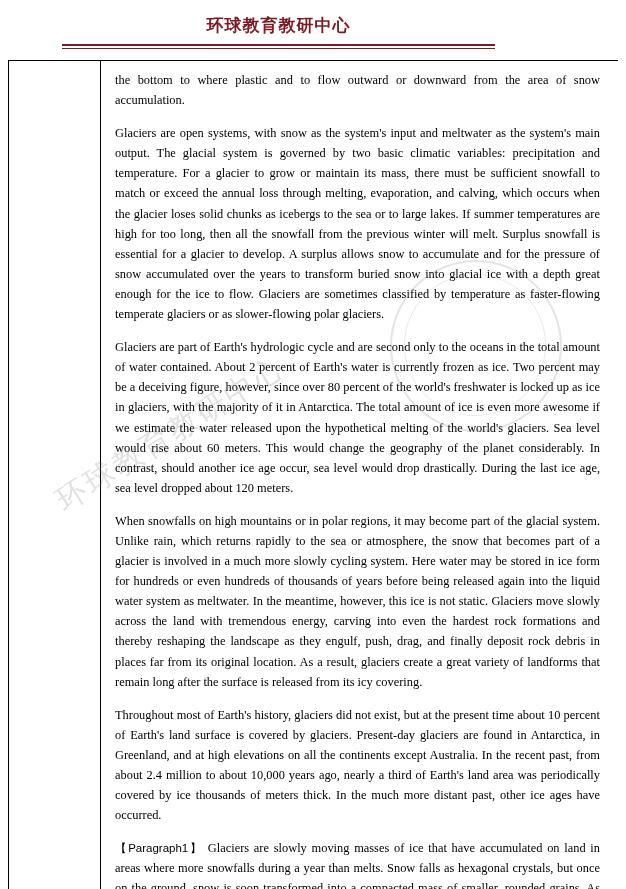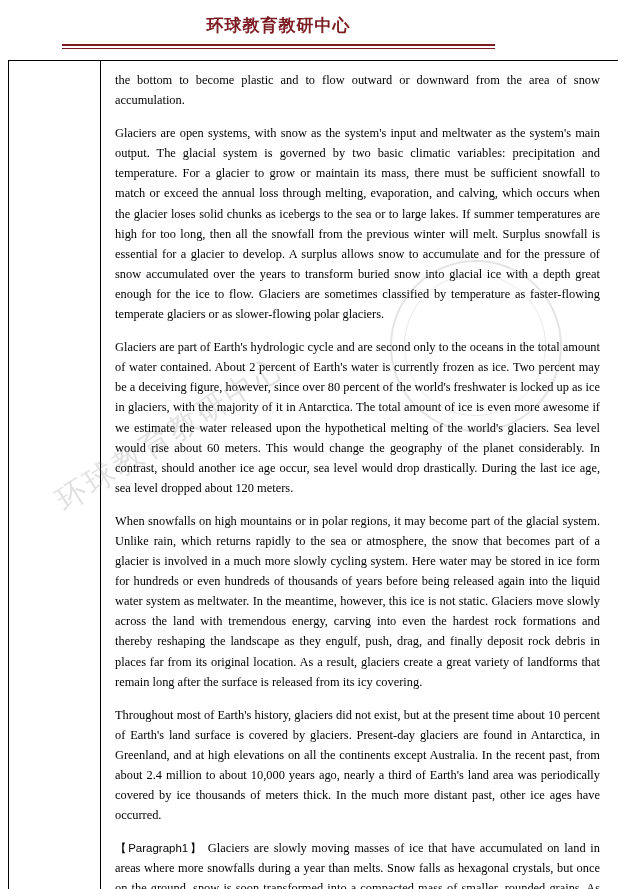--- a/index.html
+++ b/index.html
@@ -150,21 +150,21 @@
   <div class="header">
     <div class="header-title">环球教育教研中心</div>
     <div class="header-rule"></div>
   </div>
 
   <div class="content-frame">
     <div class="gutter"></div>
 
     <div class="text-col">
 
-      <p class="para first">the bottom to become plastic and to flow outward or downward from the area of snow accumulation.</p>
+      <p class="para first">the bottom to where plastic and to flow outward or downward from the area of snow accumulation.</p>
       <p class="para">Glaciers are open systems, with snow as the system's input and meltwater as the system's main output. The glacial system is governed by two basic climatic variables: precipitation and temperature. For a glacier to grow or maintain its mass, there must be sufficient snowfall to match or exceed the annual loss through melting, evaporation, and calving, which occurs when the glacier loses solid chunks as icebergs to the sea or to large lakes. If summer temperatures are high for too long, then all the snowfall from the previous winter will melt. Surplus snowfall is essential for a glacier to develop. A surplus allows snow to accumulate and for the pressure of snow accumulated over the years to transform buried snow into glacial ice with a depth great enough for the ice to flow. Glaciers are sometimes classified by temperature as faster-flowing temperate glaciers or as slower-flowing polar glaciers.</p>
       <p class="para">Glaciers are part of Earth's hydrologic cycle and are second only to the oceans in the total amount of water contained. About 2 percent of Earth's water is currently frozen as ice. Two percent may be a deceiving figure, however, since over 80 percent of the world's freshwater is locked up as ice in glaciers, with the majority of it in Antarctica. The total amount of ice is even more awesome if we estimate the water released upon the hypothetical melting of the world's glaciers. Sea level would rise about 60 meters. This would change the geography of the planet considerably. In contrast, should another ice age occur, sea level would drop drastically. During the last ice age, sea level dropped about 120 meters.</p>
       <p class="para">When snowfalls on high mountains or in polar regions, it may become part of the glacial system. Unlike rain, which returns rapidly to the sea or atmosphere, the snow that becomes part of a glacier is involved in a much more slowly cycling system. Here water may be stored in ice form for hundreds or even hundreds of thousands of years before being released again into the liquid water system as meltwater. In the meantime, however, this ice is not static. Glaciers move slowly across the land with tremendous energy, carving into even the hardest rock formations and thereby reshaping the landscape as they engulf, push, drag, and finally deposit rock debris in places far from its original location. As a result, glaciers create a great variety of landforms that remain long after the surface is released from its icy covering.</p>
       <p class="para">Throughout most of Earth's history, glaciers did not exist, but at the present time about 10 percent of Earth's land surface is covered by glaciers. Present-day glaciers are found in Antarctica, in Greenland, and at high elevations on all the continents except Australia. In the recent past, from about 2.4 million to about 10,000 years ago, nearly a third of Earth's land area was periodically covered by ice thousands of meters thick. In the much more distant past, other ice ages have occurred.</p>
 
       <p class="para"><span class="para-tag">【Paragraph1】</span><span> Glaciers are slowly moving masses of ice that have accumulated on land in areas where more snowfalls during a year than melts. Snow falls as hexagonal crystals, but once on the ground, snow is soon transformed into a compacted mass of smaller, rounded grains. As the air space around them is lessened by compaction and melting, the grains become denser. With further melting, refreezing, and increased weight from newer snowfall above, the snow reaches a granular recrystallized stage intermediate between flakes and ice known as firn. With additional time, pressure, and refrozen meltwater from above, the small firn granules become larger, </span></p>
 
     </div>
   </div>
 

